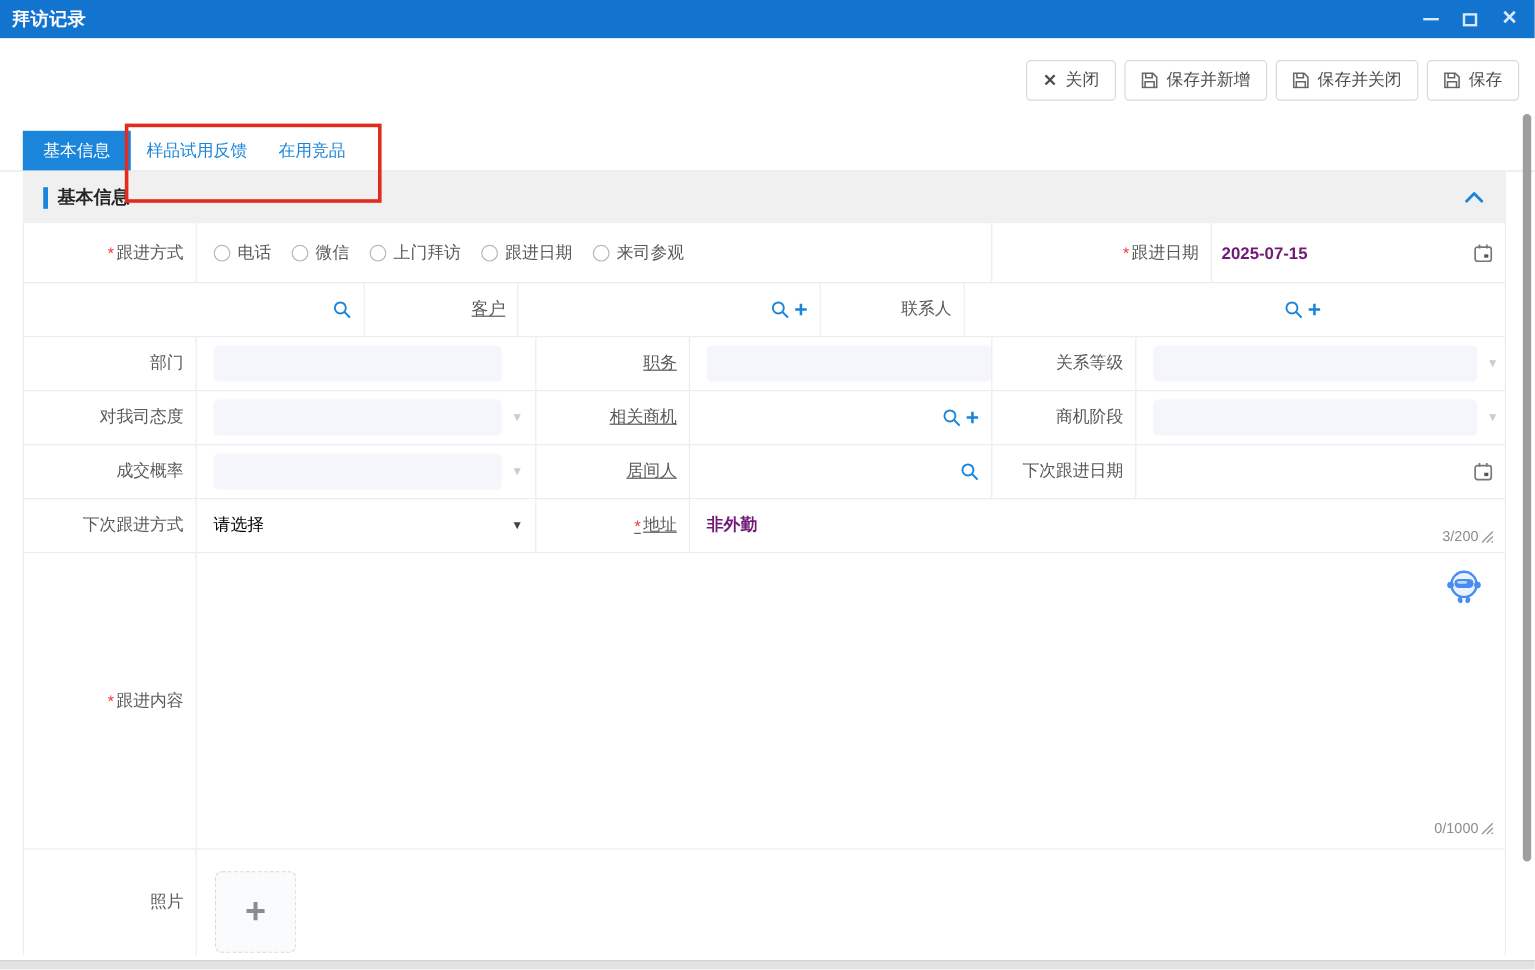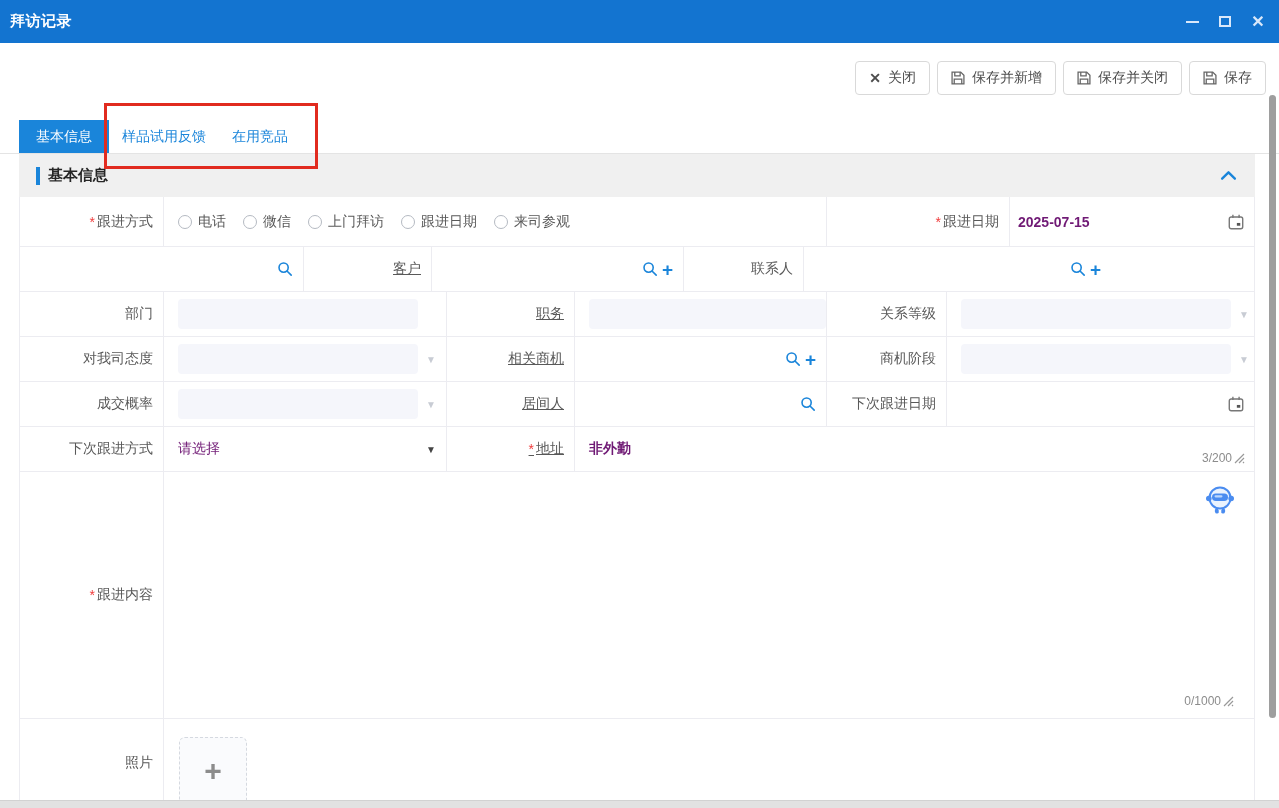--- a/index.html
+++ b/index.html
@@ -1,21 +1,21 @@
 <!DOCTYPE html>
 <html><head>
 <meta charset="utf-8">
 <style>
   * { margin:0; padding:0; box-sizing:border-box; }
   html,body { width:1279px; height:808px; overflow:hidden; background:#fff;
     font-family:"Liberation Sans", sans-serif; }
   .app { position:relative; width:1279px; height:808px; background:#fff; }
 
   
-  .titlebar { height:43px; background:#1374d0; display:flex; align-items:center;
+  .titlebar { height:32px; background:#1374d0; display:flex; align-items:center;
     justify-content:space-between; padding:0 14px 0 10px;text-align:center; }
   .titlebar-title { color:#fff; font-size:15px; font-weight:bold; letter-spacing:.5px; }
   .win-controls { display:flex; align-items:center; gap:19px; }
   .wc { width:14px; height:14px; display:flex; align-items:center; justify-content:center;
     cursor:pointer; }
   .wc-min span { display:block; width:13px; height:2px; background:#d9e8fa; }
   .wc-max span { display:block; width:12px; height:11px; border:2px solid #d9e8fa; }
   .wc-close { color:#d9e8fa; font-size:16px; font-weight:bold; line-height:14px; }
 
   
@@ -59,25 +59,25 @@
   .c-addr { width:680px; }
   .c-content { width:1091px; }
   .req { color:#f03b3b; margin-right:2px; font-size:14px; }
   .val { font-size:14px; font-weight:bold; color:#701a75; }
   .soft-input { height:30px; background:#f5f6fb; border-radius:4px; cursor:text; }
   .w240 { width:240px; } .w238 { width:238px; } .w270 { width:270px; }
   .icon-right { margin-left:auto; margin-right:10px; display:flex; align-items:center; gap:4px; }
   .caret { color:#c8ccd4; font-size:10px; margin-left:8px; cursor:pointer; }
   .caret-dark { color:#444; font-size:10px; cursor:pointer; }
   .plus-glyph { color:#1a85da; font-size:19px; font-weight:bold; line-height:1; cursor:pointer; }
-  .placeholder { color:#701a75; font-size:14px; }
+  .placeholder { color:#000000; font-size:14px; }
   .counter { position:absolute; font-size:12px; color:#8c8c8c; display:flex;
     align-items:flex-end; gap:1px; }
   .counter.addr { right:8px; bottom:6px; }
-  .counter.content { right:19px; bottom:10px; }
+  .counter.content { right:8px; bottom:10px; }
   .radio-group { display:flex; align-items:center; gap:17px; }
   .radio-opt { display:flex; align-items:center; gap:6px; font-size:14px; color:#595959;
     cursor:pointer; }
   .radio-circle { width:14px; height:14px; border:1px solid #b5bac2; border-radius:50%;
     background:#fff; }
   .ai-robot { position:absolute; top:12px; right:18px; cursor:pointer; }
   .upload-box { width:68px; height:68px; border:1px dashed #d5d9e0; border-radius:6px;
     background:#fafbfd; display:flex; align-items:center; justify-content:center;
     margin:18px 0 0 1px; cursor:pointer; }
   .upload-plus { color:#8c8c8c; font-size:30px; font-weight:bold; line-height:1; }

